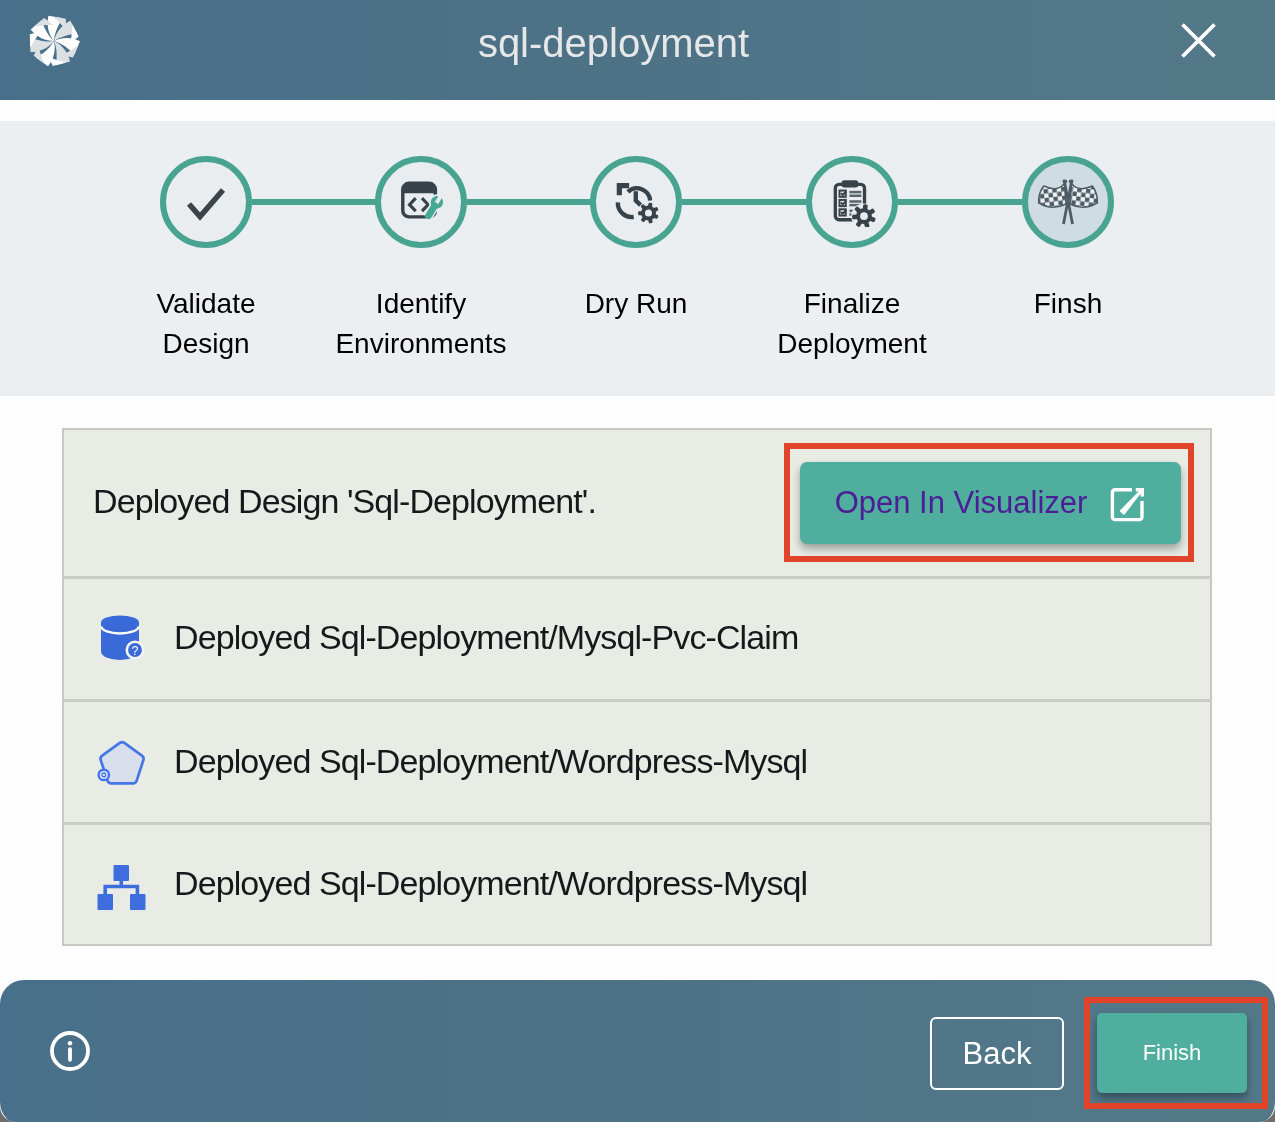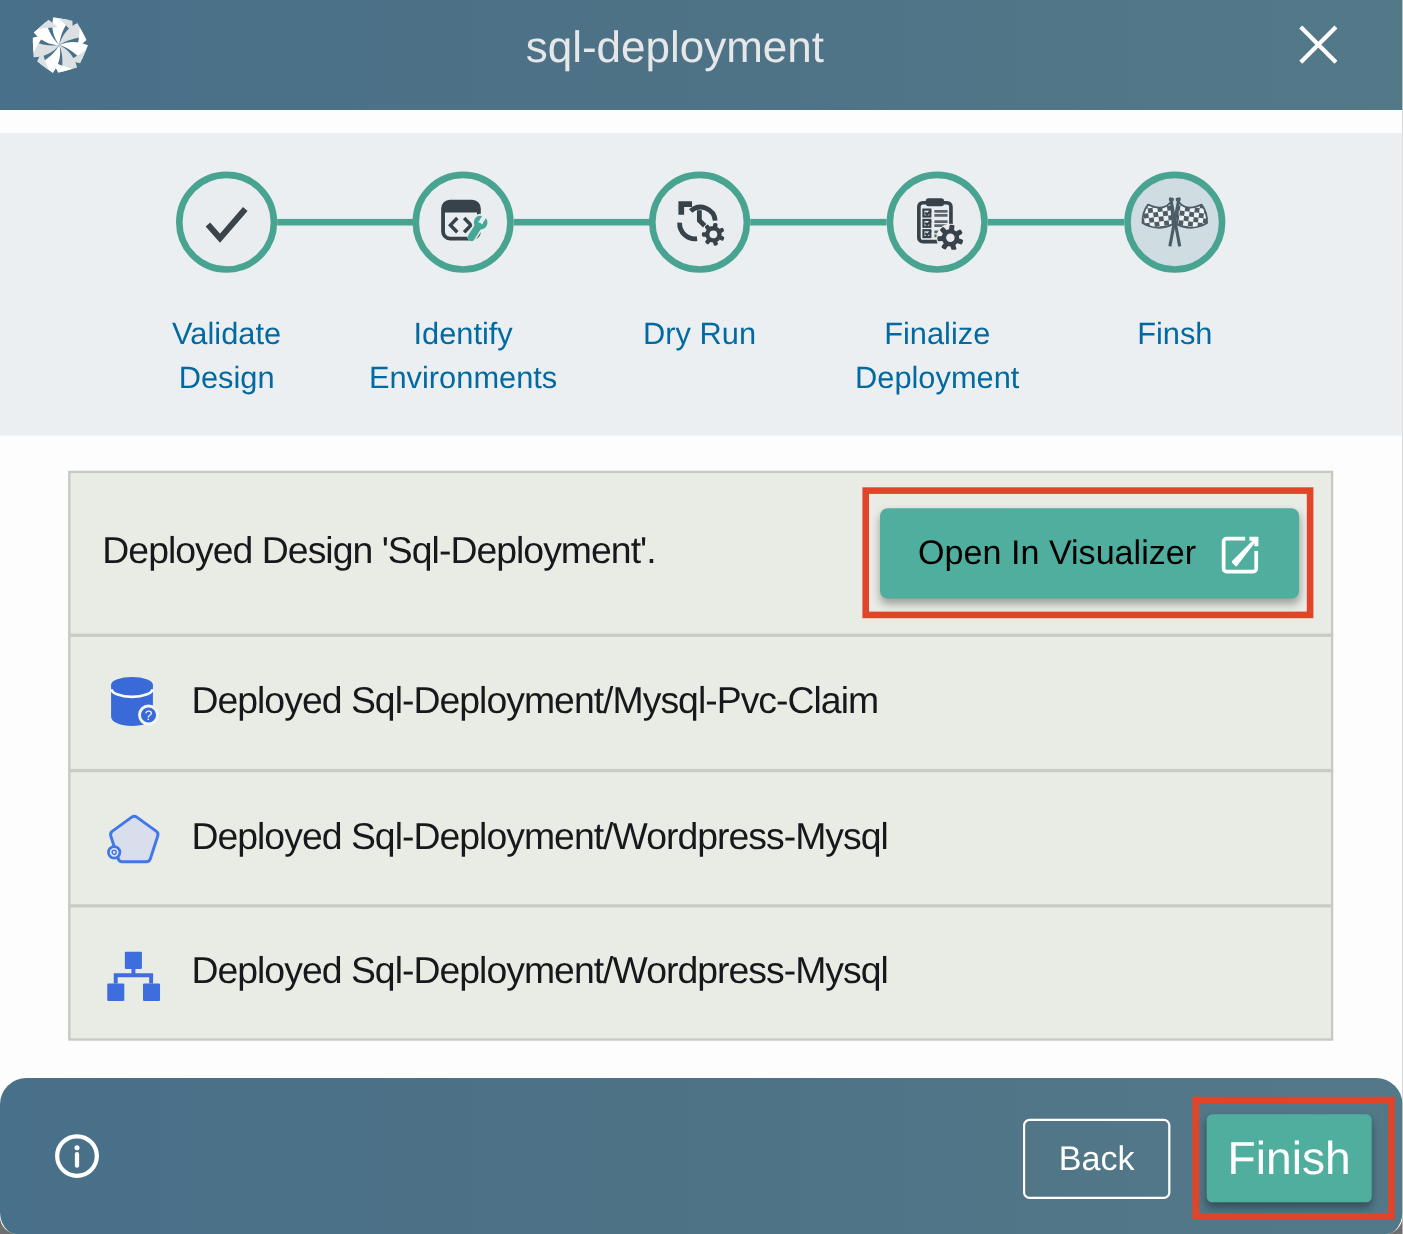--- a/index.html
+++ b/index.html
@@ -14,46 +14,46 @@
   #title { position:absolute; left:-24px; top:0; width:1275px; height:86px;
            text-align:center; line-height:86px; font-size:40px; color:#e5e7e8; letter-spacing:0px; }
   #closex { position:absolute; left:1180px; top:22px; width:37px; height:37px; }
   
   #stepper { position:absolute; left:0; top:121px; width:1275px; height:275px; background:#eceff1; }
   .conn { position:absolute; top:78px; height:6px; background:#48a491; }
   .circ { position:absolute; top:35px; width:92px; height:92px; border-radius:50%;
           border:6px solid #48a491; background:#e9edef; display:flex; align-items:center; justify-content:center; }
   .circ.last { background:#cfdce2; }
   .slabel { position:absolute; top:163px; width:240px; text-align:center;
-            font-size:28px; line-height:40px; color:#0369a1; }
+            font-size:28px; line-height:40px; color:#000000; }
   
   .row { position:absolute; left:62px; width:1150px; background:transparent; border:2px solid transparent; }
   #rowsbg { position:absolute; left:62px; top:428px; width:1150px; height:518px;
             background:#e9ece5; border:2px solid #c4c9c2; }
   .divider { position:absolute; left:-2px; width:1150px; height:3px; background:#c8ccc5; }
   #row1 { top:428px; height:148px;padding-left:23px; }
   #row2 { top:578px; height:121px; }
   #row3 { top:701px; height:121px; }
   #row4 { top:824px; height:121px; }
   .rtext { position:absolute; font-size:34px; letter-spacing:-0.9px; color:#16191b; white-space:nowrap; }
   #vizbtn { position:absolute; left:736px; top:32px; width:381px; height:82px;
-            background:#4fae9e; border-radius:7px; color:#000000; font-size:31px;
+            background:#4fae9e; border-radius:7px; color:#4c1d95; font-size:31px;
             display:flex; align-items:center; justify-content:center; gap:22px;
             box-shadow:0 5px 8px rgba(0,0,0,0.33); }
   .redbox { position:absolute; border:6px solid #e2442a; }
   #red1 { left:784px; top:443px; width:410px; height:119px; }
   #red2 { left:1084px; top:997px; width:184px; height:112px; }
   
   #ftr { position:absolute; left:0; top:980px; width:1275px; height:146px;
          background:linear-gradient(90deg,#49708a 0%, #4d7286 45%, #537989 100%);border-radius:24px; }
   #backbtn { position:absolute; left:930px; top:37px; width:134px; height:73px;
              border:2px solid #fff; border-radius:6px; color:#fff; font-size:31px;
              display:flex; align-items:center; justify-content:center; }
   #finbtn { position:absolute; left:1097px; top:33px; width:150px; height:80px;
-            background:#4fae9e; border-radius:5px; color:#fff; font-size:42px;
+            background:#4fae9e; border-radius:5px; color:#fff; font-size:22px;
             display:flex; align-items:center; justify-content:center;
             box-shadow:0 5px 8px rgba(0,0,0,0.35); }
 </style>
 </head>
 <body>
 <div id="modal">
 
   <div id="hdr">
     <div id="title">sql-deployment</div>
     <svg id="logo" viewBox="0 0 100 100">

